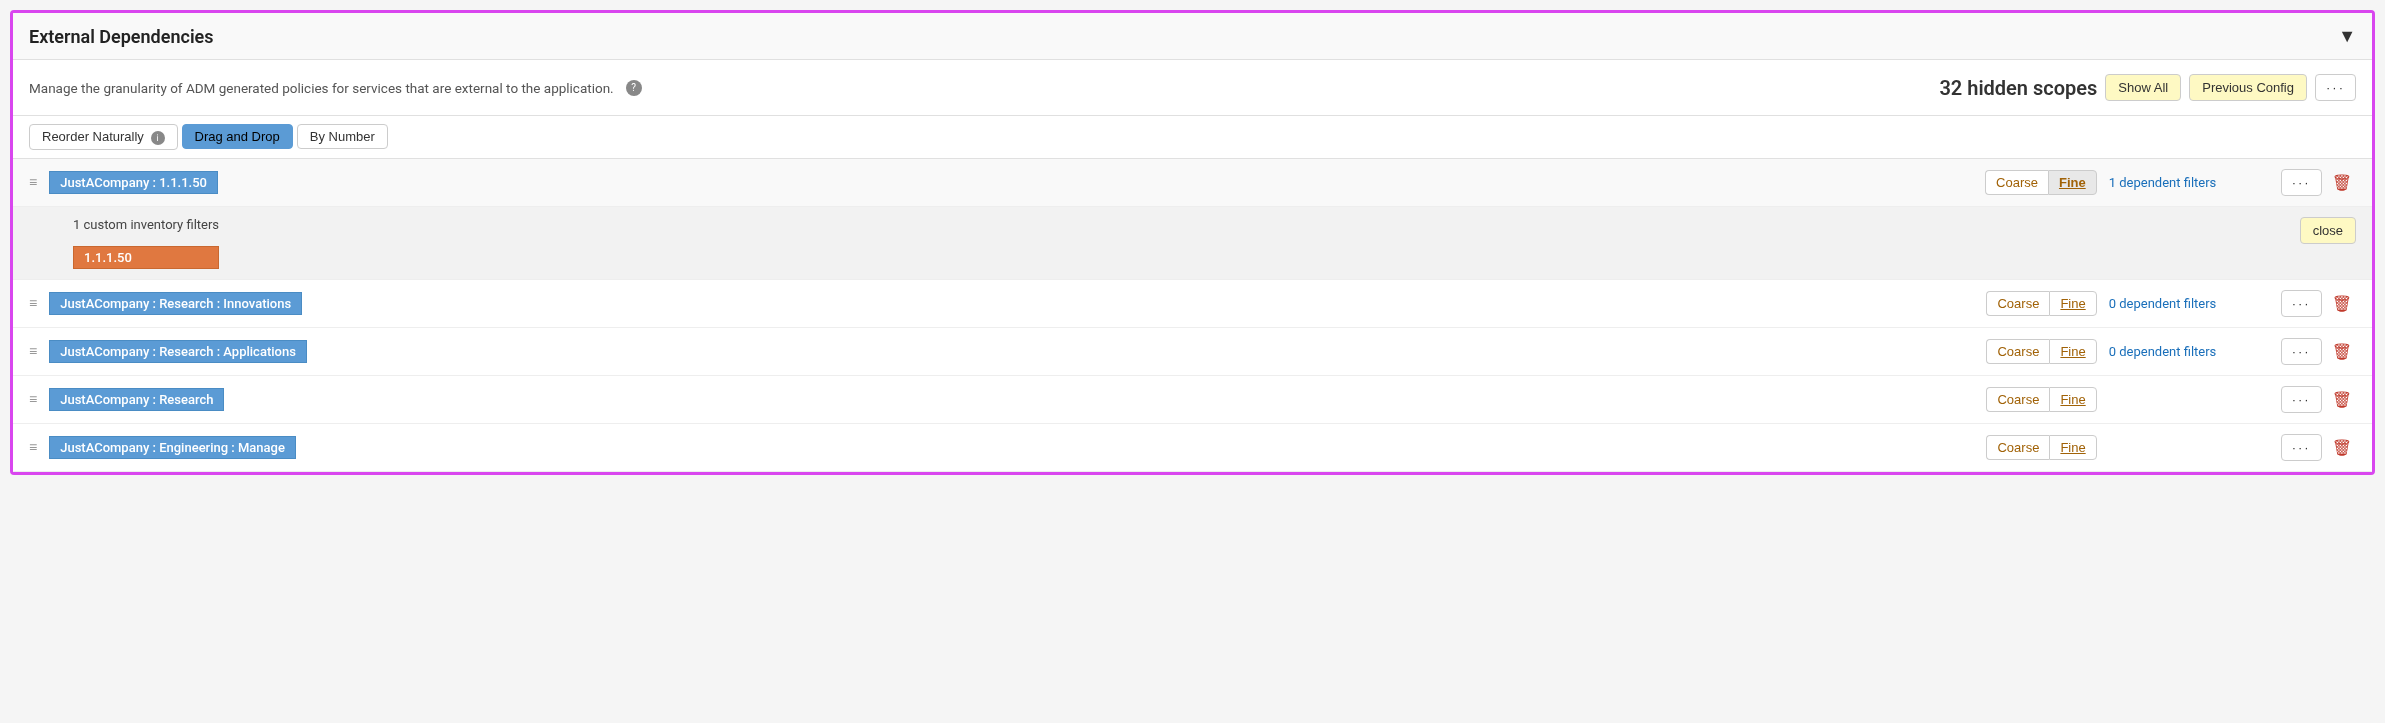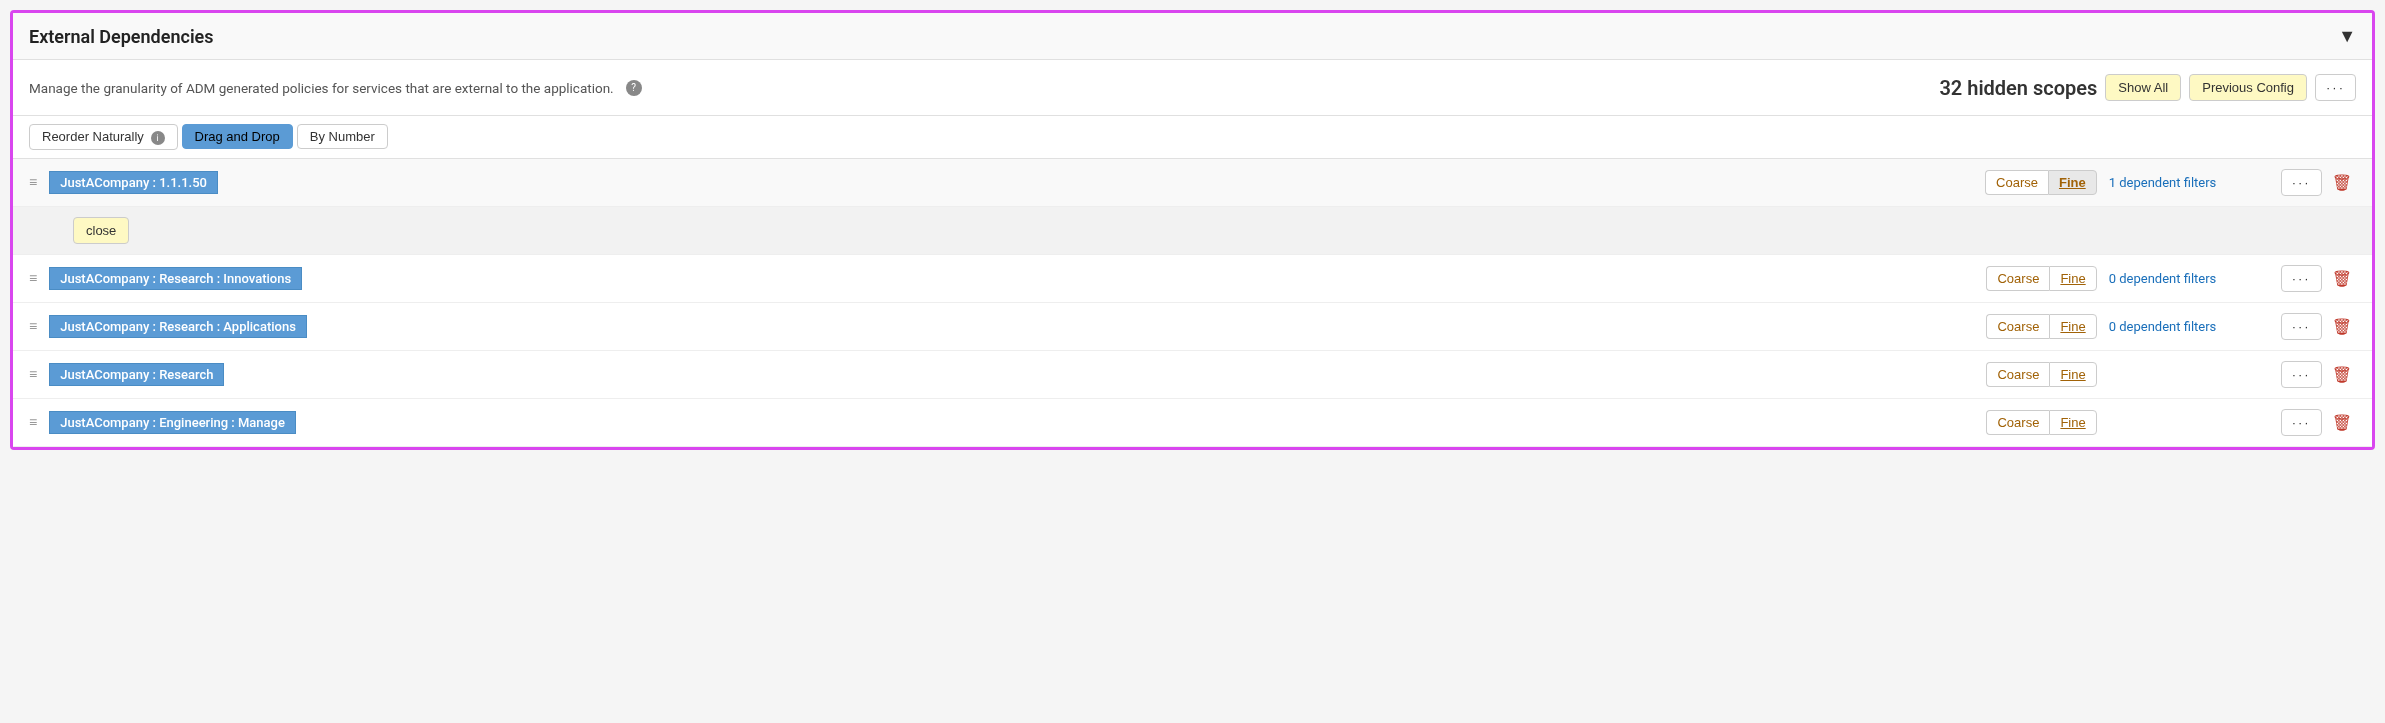--- a/index.html
+++ b/index.html
@@ -277,20 +277,24 @@
           <button class="gran-btn active">Fine</button>
         </div>
         <span class="dependent-filters">1 dependent filters</span>
         <div class="row-actions">
           <button class="btn-dots">···</button>
           <button class="delete-btn">🗑</button>
         </div>
       </div>
       <div class="entry-row sub-row" style="position: relative;">
         <div class="sub-row-inner">
+          <div class="sub-content">
+            <span class="custom-filters-label">1 custom inventory filters</span>
+            <span class="scope-badge orange">1.1.1.50</span>
+          </div>
           <button class="btn">close</button>
         </div>
       </div>
       <div class="entry-row">
         <span class="drag-handle">≡</span>
         <span class="scope-badge">JustACompany : Research : Innovations</span>
         <div class="scope-spacer"></div>
         <div class="granularity-btns">
           <button class="gran-btn">Coarse</button>
           <button class="gran-btn">Fine</button>

